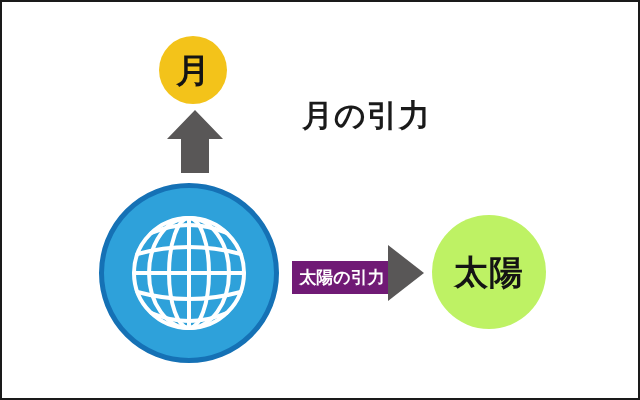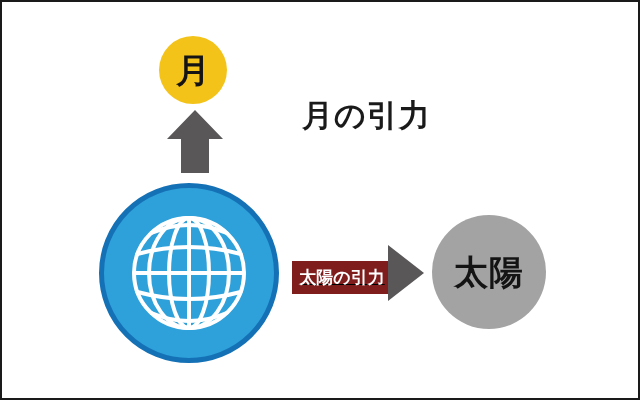--- a/index.html
+++ b/index.html
@@ -84,24 +84,24 @@
         <line x1="0" y1="-55" x2="0" y2="55"></line>
         <line x1="-55" y1="0" x2="55" y2="0"></line>
         <path d="M -51.6 -19 Q 0 -33 51.6 -19"></path>
         <path d="M -37.7 -40 Q 0 -56 37.7 -40"></path>
         <path d="M -51.6 19 Q 0 33 51.6 19"></path>
         <path d="M -37.7 40 Q 0 56 37.7 40"></path>
       </g>
     </svg>
   </div>
 
-  <div class="sun-gravity-box" style="background-color: #7f1d1d; text-decoration: underline;">
+  <div class="sun-gravity-box" style="background-color: #701a75;">
     <span style="color: rgb(255, 255, 255);">太陽の引力</span>
   </div>
   <svg class="arrow-right-svg" viewBox="0 0 36 56">
     <polygon points="0,0 36,28 0,56" fill="#595757"></polygon>
   </svg>
 
-  <div class="circle sun" style="background-color: #a3a3a3;">
+  <div class="circle sun" style="background-color: #bef264;">
     <span class="body-label">太陽</span>
   </div>
 
 </div>
 
 </body></html>

